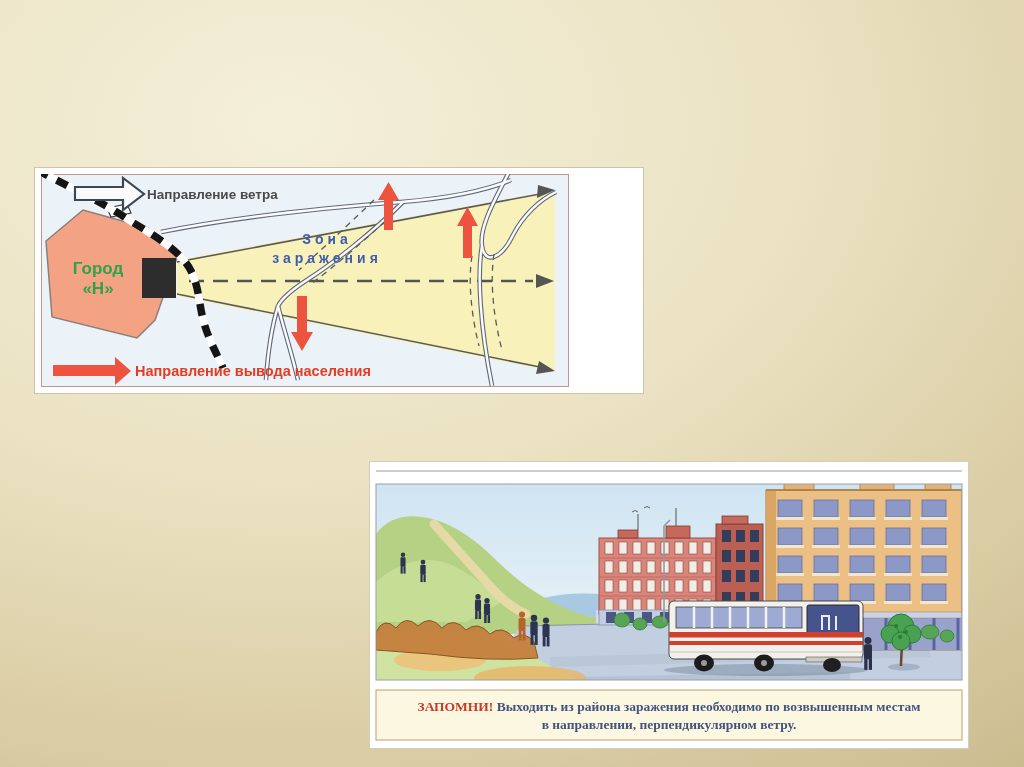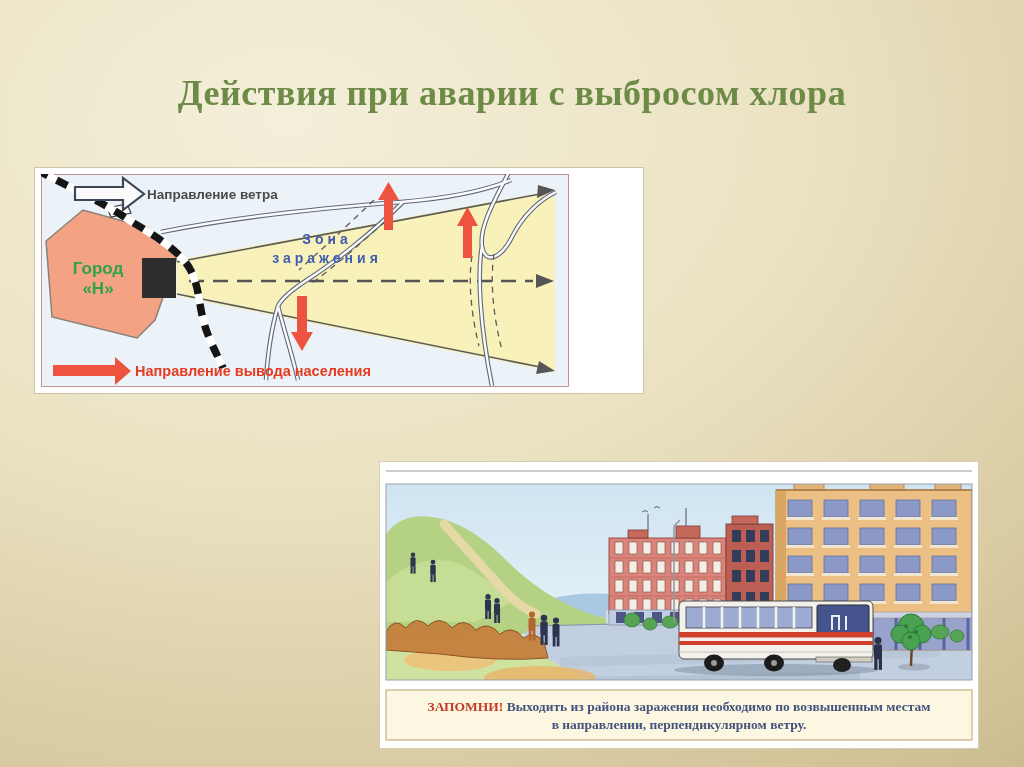--- a/index.html
+++ b/index.html
@@ -12,32 +12,31 @@
     position:absolute;top:72px;left:0;width:100%;margin:0;
     text-align:center;font-family:"Liberation Serif",serif;
     font-size:36px;font-weight:600;letter-spacing:.5px;color:#6d8b47;
   }
   .map-panel{
     position:absolute;left:35px;top:168px;width:608px;height:225px;
     background:#ffffff;box-shadow:0 0 0 1px #cfc4a6;
   }
   .map-panel svg{position:absolute;left:6px;top:6px;display:block;}
   .illus-panel{
-    position:absolute;left:380px;top:462px;width:598px;height:286px;
+    position:absolute;left:370px;top:462px;width:598px;height:286px;
     background:#ffffff;box-shadow:0 0 0 1px #d6cdb4;
   }
   .illus-panel svg{position:absolute;left:0;top:0;display:block;}
   text{user-select:none;}
 </style>
 </head>
 <body>
 
 <div class="slide">
 
-  <h1 class="title">Действия при аварии с выбросом хлора</h1>
 
   <div class="map-panel">
     <svg width="528" height="213" viewBox="0 0 528 213">
 
       <rect x="0.5" y="0.5" width="527" height="212" fill="#ebf3f8" stroke="#c4948c"></rect>
 
       <g>
         <polygon points="136,86 514,16 514,198 136,122" fill="#f8f1ba"></polygon>
         <path d="M136,88 L499,20" stroke="#5a5a5a" stroke-width="1.6" fill="none"></path>
         <polygon points="514,16 496,24 497,11" fill="#555"></polygon>

